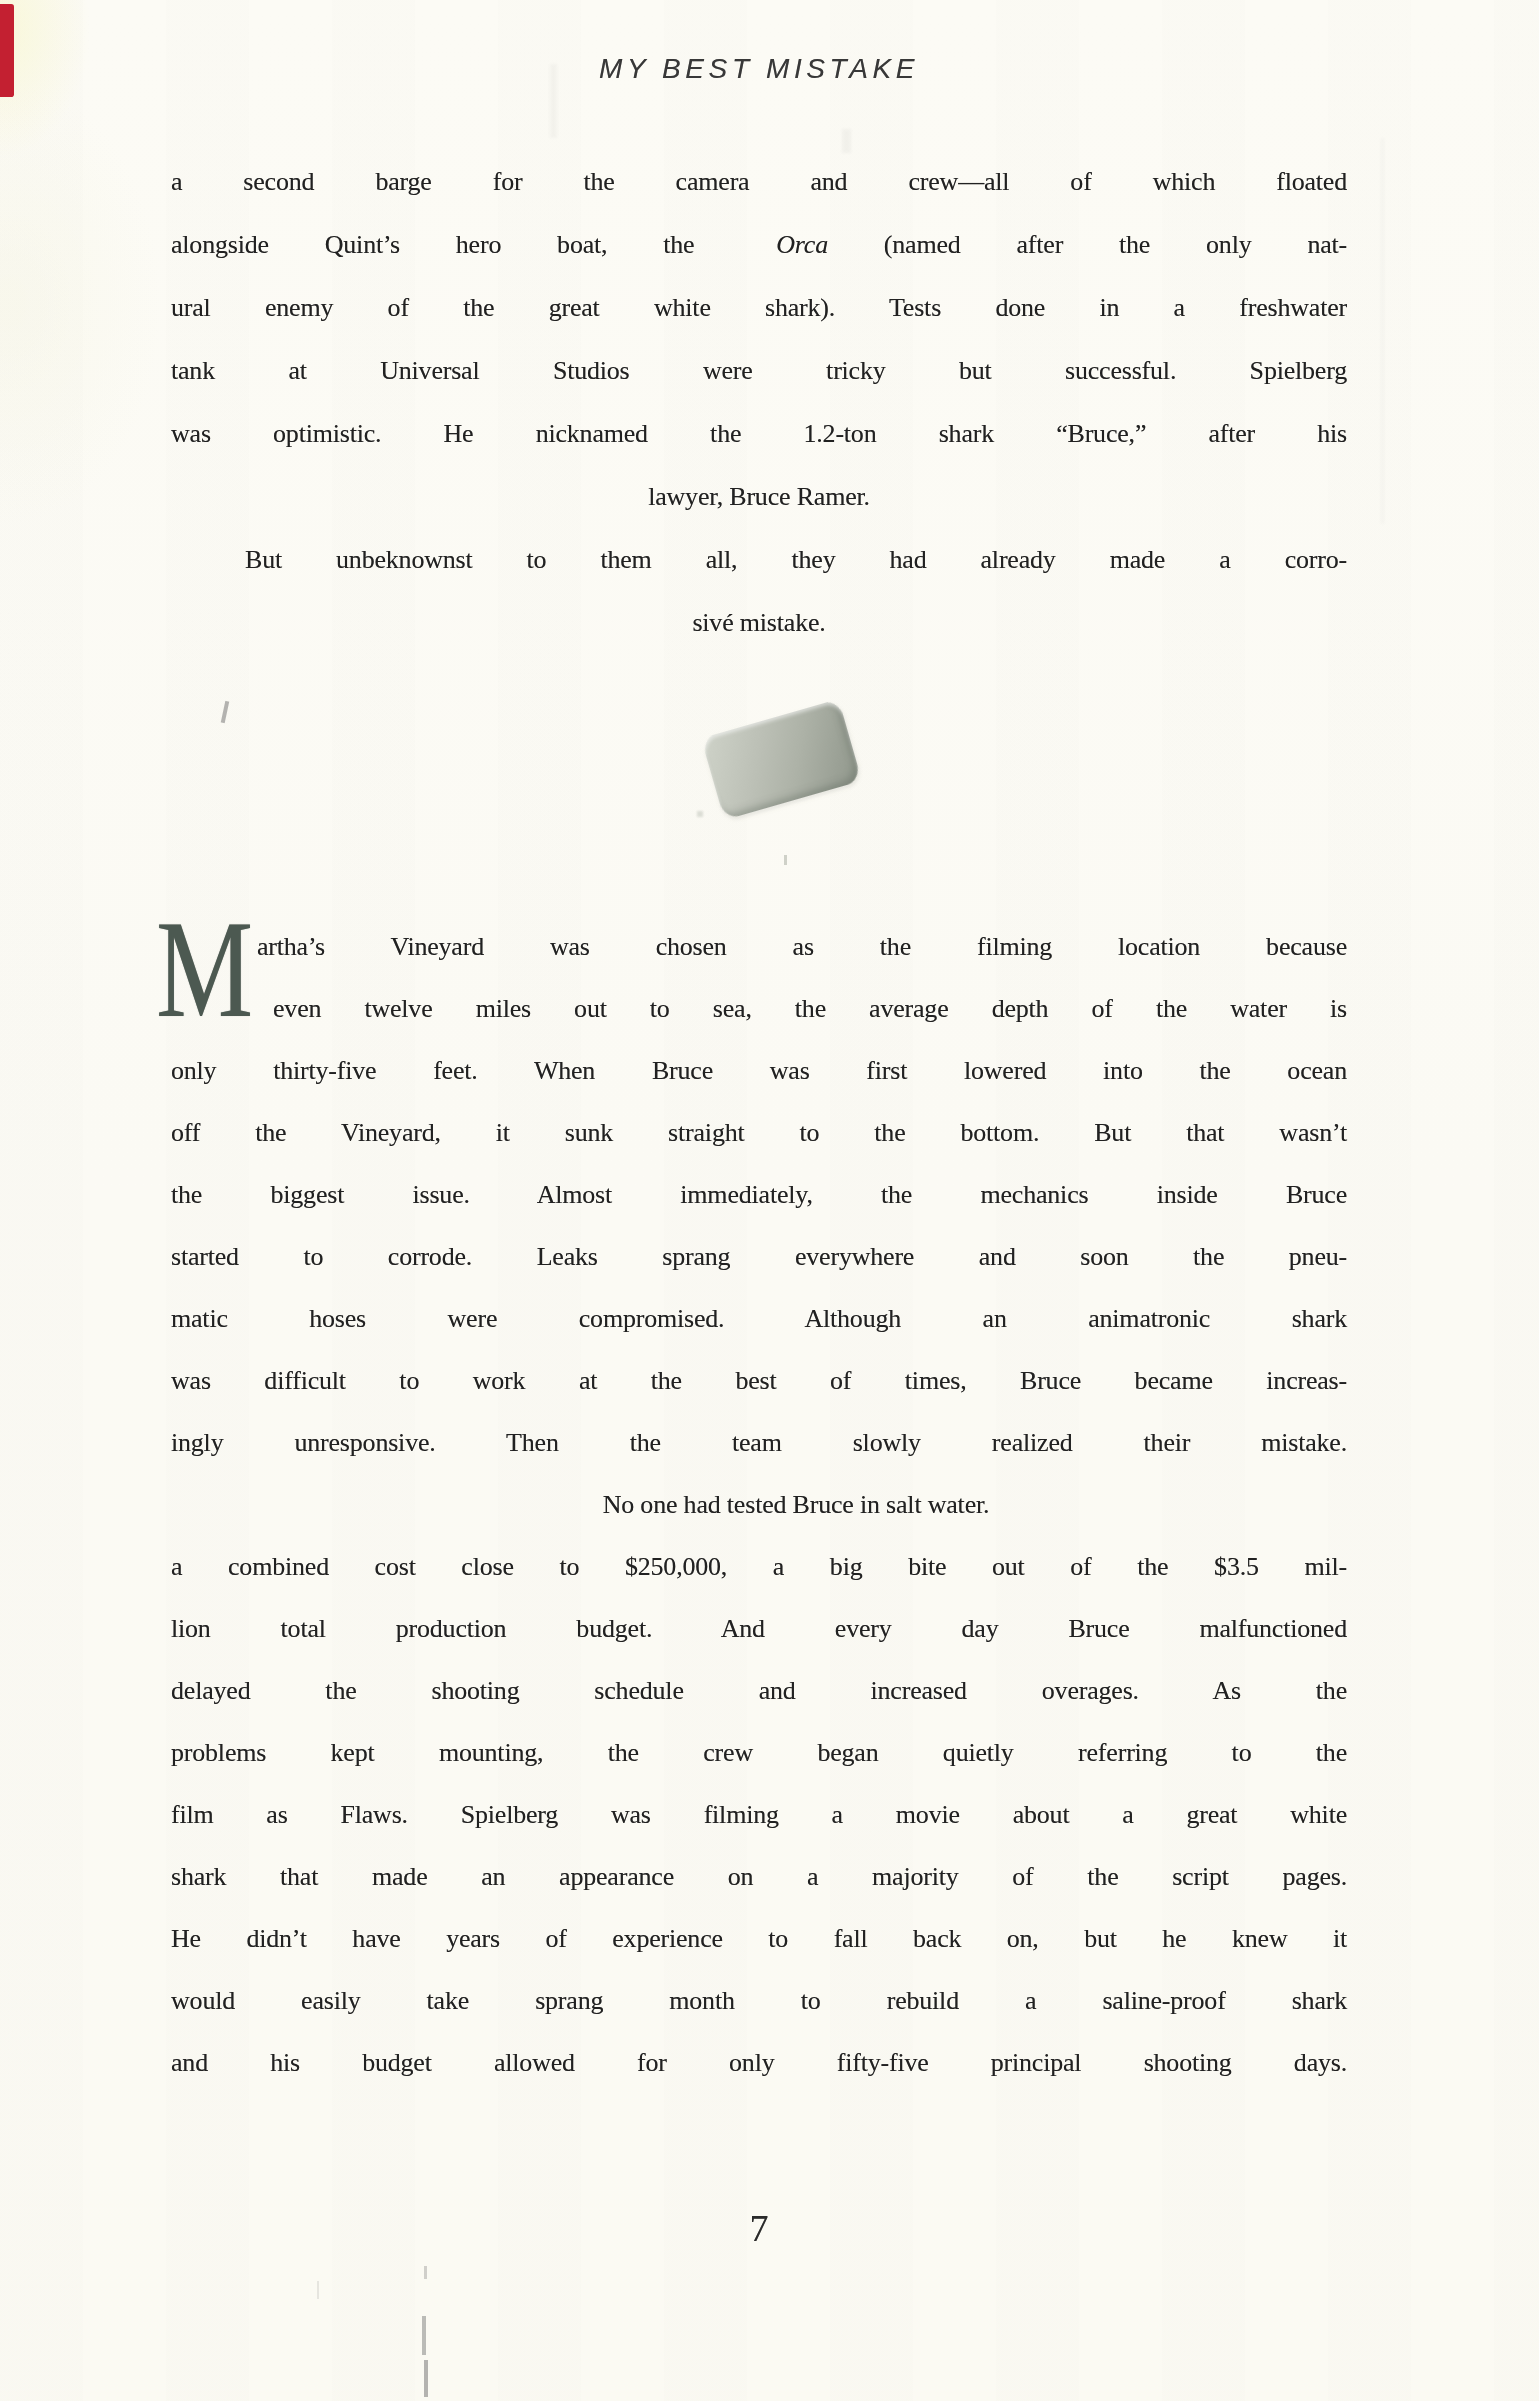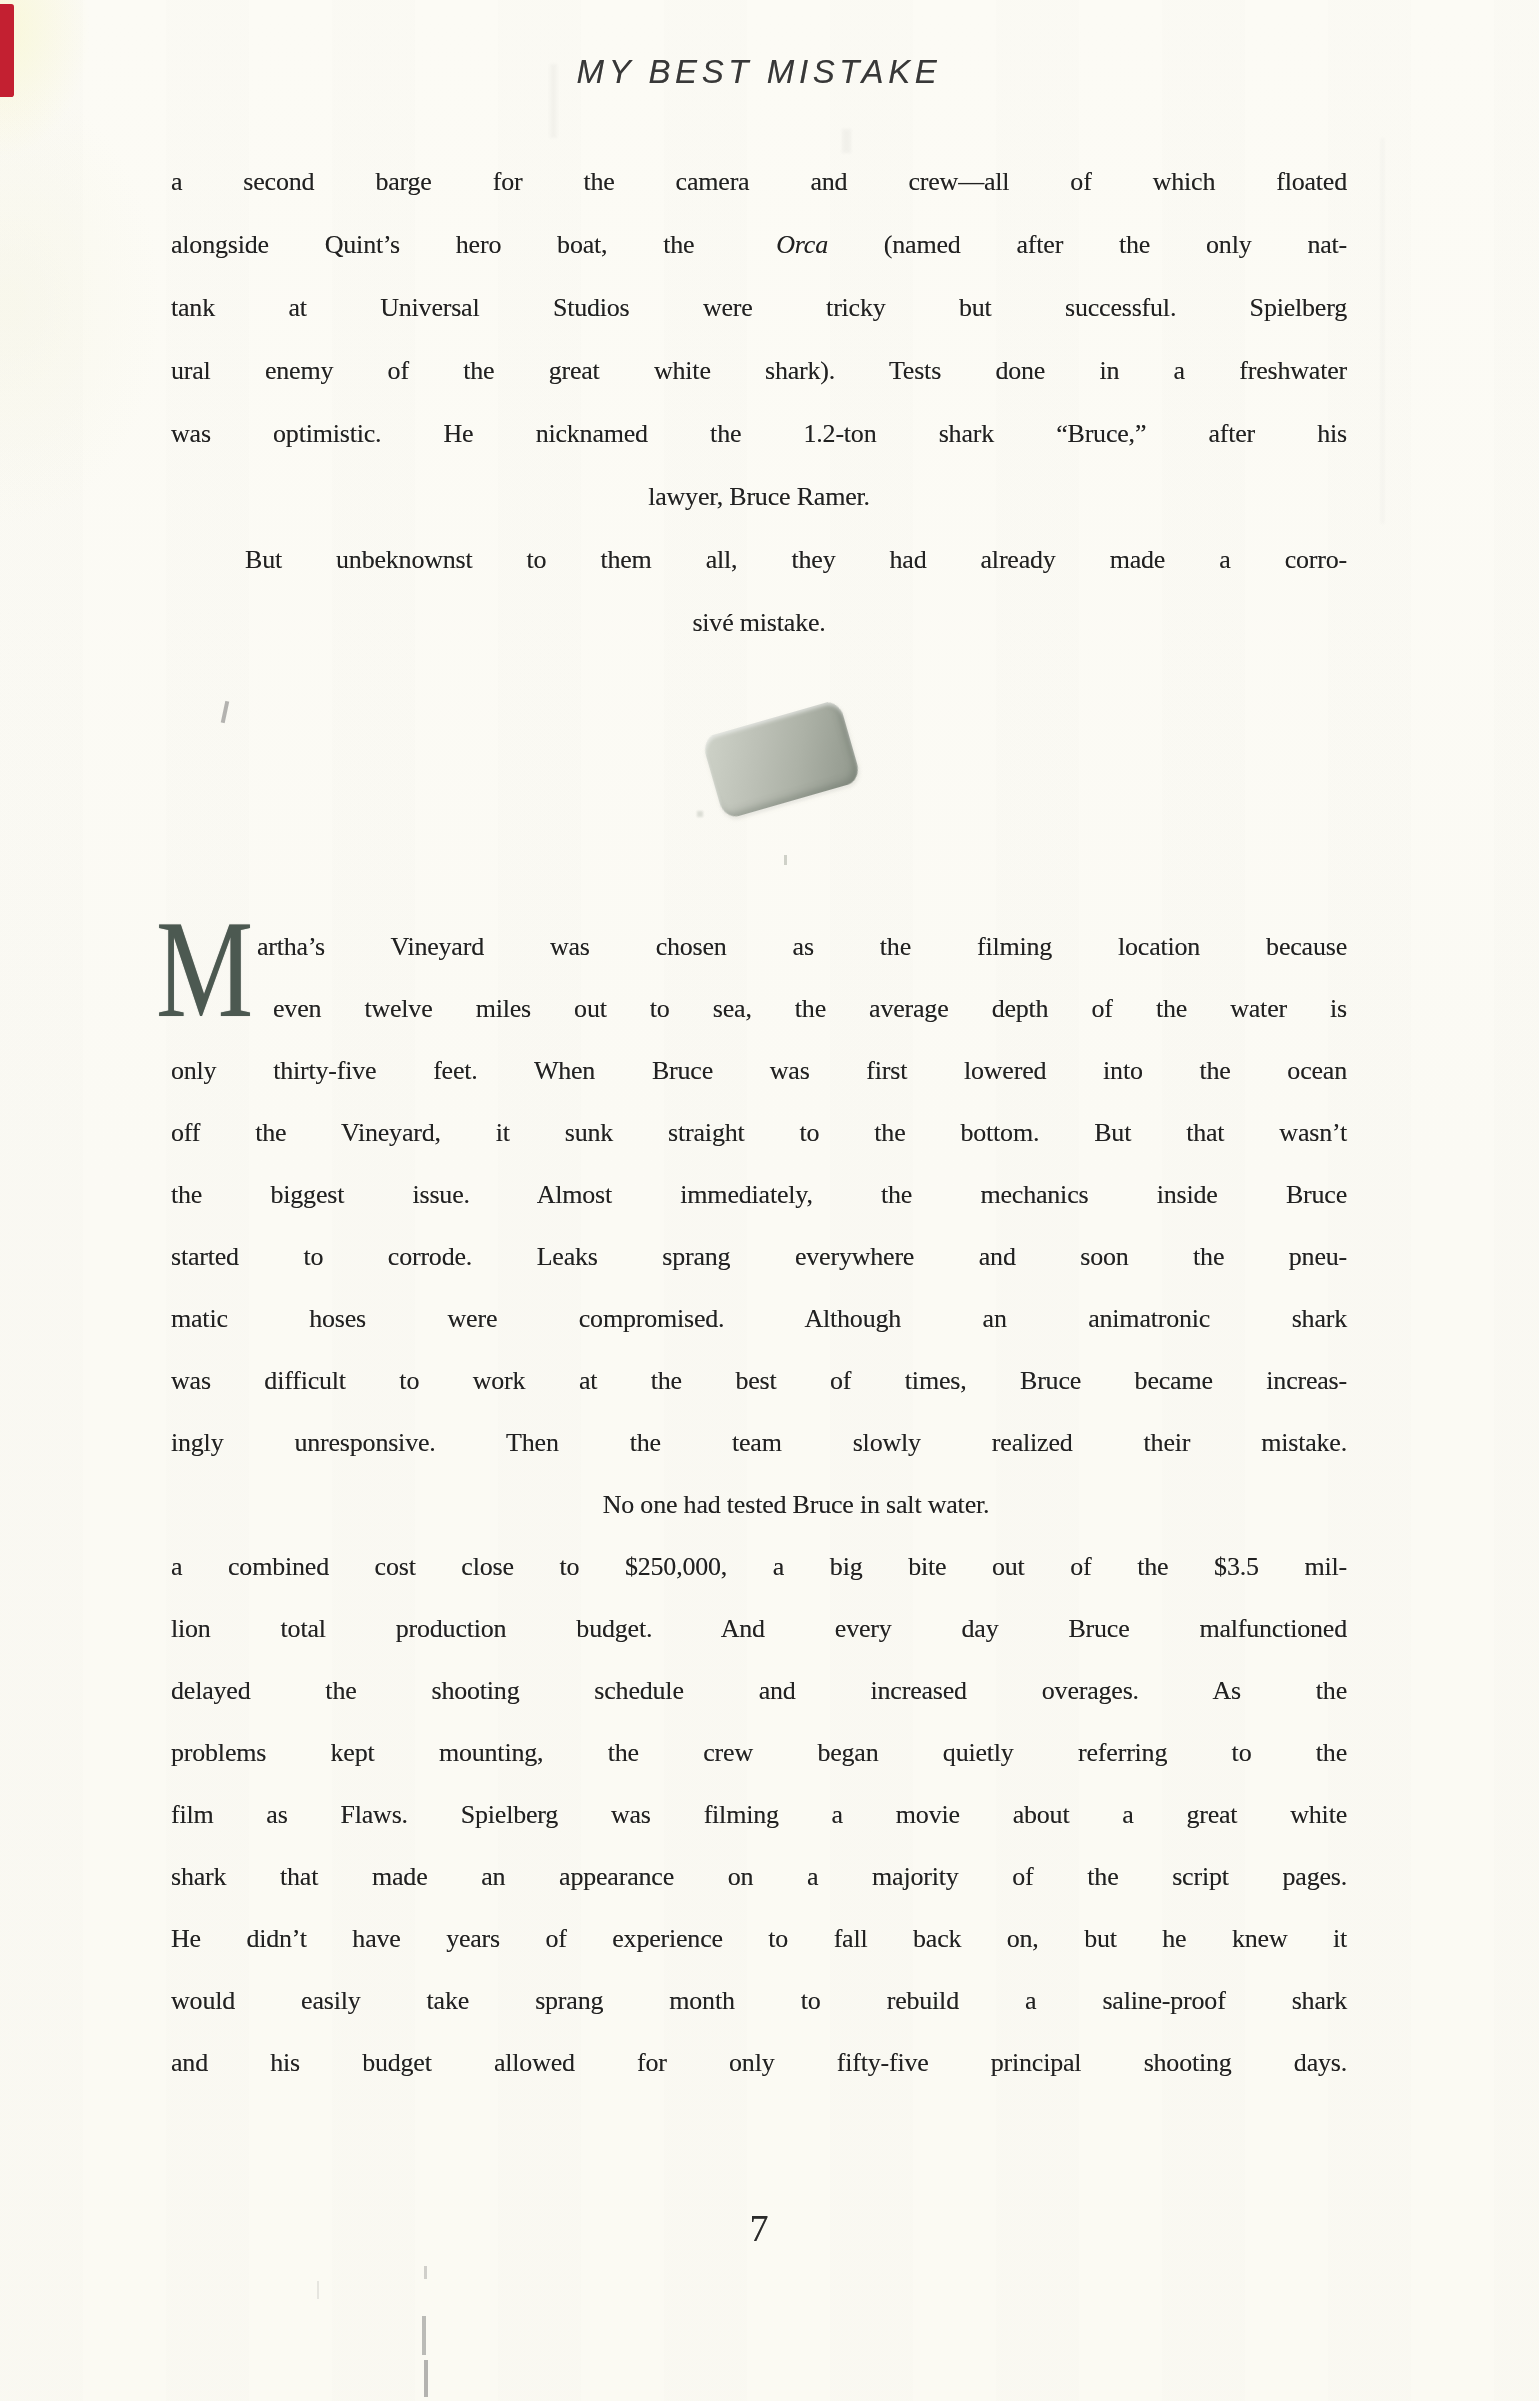--- a/index.html
+++ b/index.html
@@ -23,21 +23,21 @@
     position: absolute; left: 0; top: 3.7px; width: 14px; height: 93px;
     background: #c32031;
     border-radius: 0 2.8px 2.8px 0;
     filter: blur(0.4px);
   }
   .running-head {
     position: absolute; left: 171px; top: 53px; width: 1176px;
     text-align: center;
     font-family: "Liberation Sans", sans-serif;
     font-style: italic;
-    font-size: 33px;
+    font-size: 28px;
     letter-spacing: 4.6px;
     color: #383838;
     text-shadow: 0 0 0.5px rgba(40,40,40,0.4);
   }
   .text-block {
     position: absolute; left: 171px; width: 1176px;
     font-size: 26px;
     color: #212121;
     text-shadow: 0 0 0.6px rgba(25,25,25,0.38);
     letter-spacing: -0.2px;
@@ -88,22 +88,22 @@
 
 <div class="page">
 
   <div class="red-strip"></div>
 
   <div class="running-head">MY BEST MISTAKE</div>
 
   <div id="block-a" class="text-block">
       <div class="line just"><span>a second barge for the camera and crew—all of which floated</span></div>
       <div class="line just"><span>alongside Quint’s hero boat, the </span><span class="it">Orca</span><span> (named after the only nat-</span></div>
+      <div class="line just"><span>ural enemy of the great white shark). Tests done in a freshwater</span></div>
       <div class="line just"><span>tank at Universal Studios were tricky but successful. Spielberg</span></div>
-      <div class="line just"><span>ural enemy of the great white shark). Tests done in a freshwater</span></div>
       <div class="line just"><span>was optimistic. He nicknamed the 1.2-ton shark “Bruce,” after his</span></div>
       <div class="line"><span>lawyer, Bruce Ramer.</span></div>
       <div class="line just" style="padding-left: 74px;"><span>But unbeknownst to them all, they had already made a corro-</span></div>
       <div class="line"><span>sivé mistake.</span></div>
     </div>
 
   <div class="ornament"></div>
   <div class="ornament-speck1"></div>
   <div class="ornament-speck2"></div>
 

